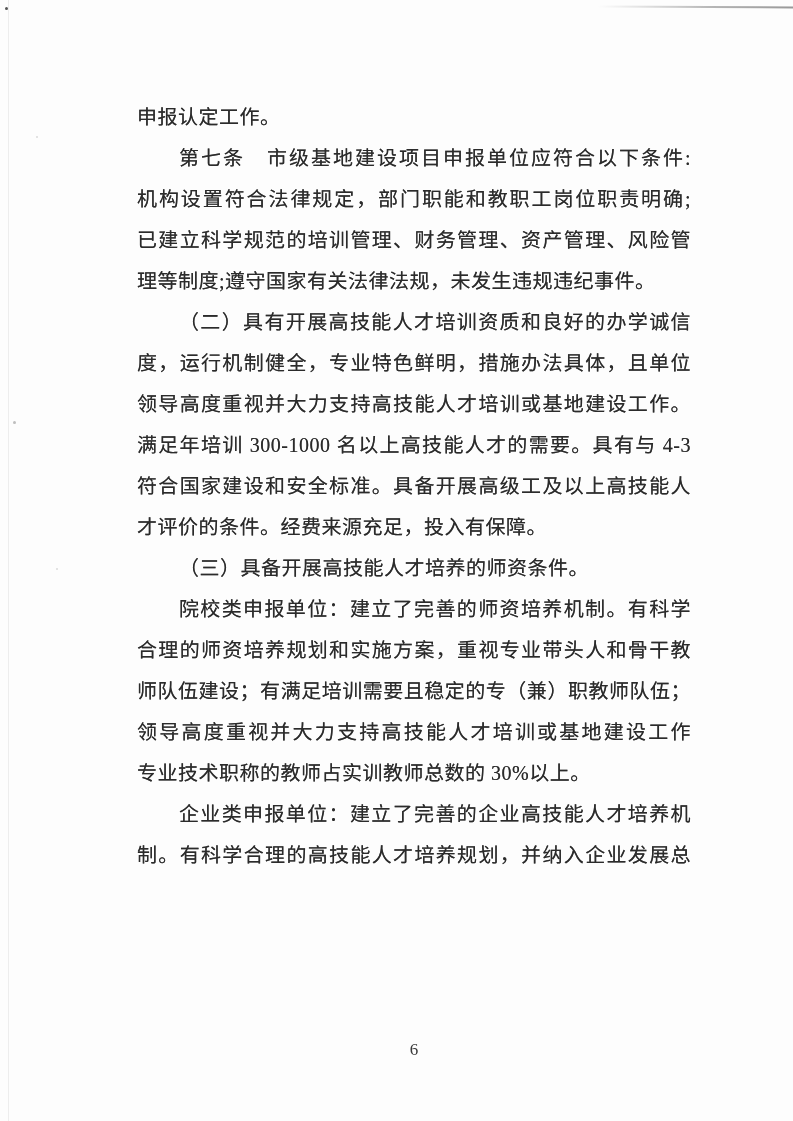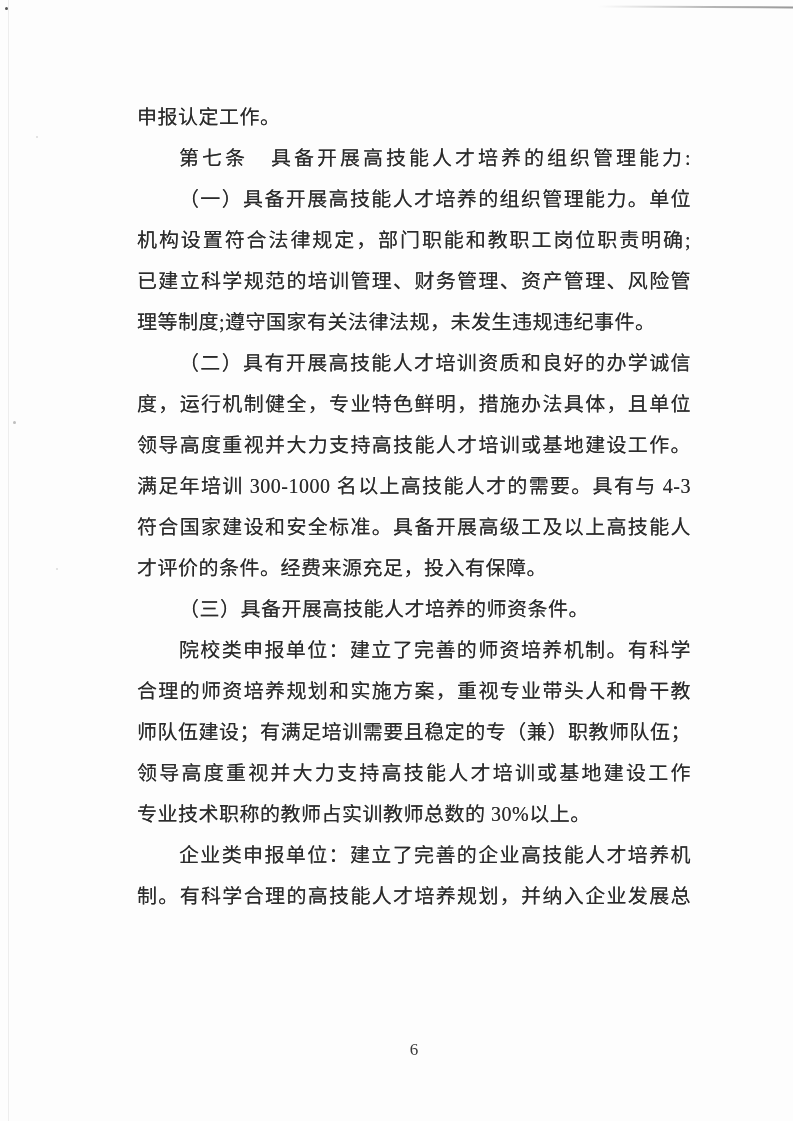--- a/index.html
+++ b/index.html
@@ -83,22 +83,21 @@
 <div class="page">
   <div class="edge-line-left"></div>
   <div class="artifact-top-right"></div>
   <div class="speck s1"></div>
   <div class="speck s2"></div>
   <div class="speck s3"></div>
   <div class="speck s4"></div>
 
   <div class="textblock">
       <div class="line">申报认定工作。</div>
-      <div class="line indent fill">第七条　具备开展高技能人才培养的组织管理能力:</div>
-      <div class="line indent fill">（一）具备开展高技能人才培养的组织管理能力。单位</div>
+      <div class="line indent fill">第七条　市级基地建设项目申报单位应符合以下条件:</div>
       <div class="line fill">机构设置符合法律规定，部门职能和教职工岗位职责明确;</div>
       <div class="line fill">已建立科学规范的培训管理、财务管理、资产管理、风险管</div>
       <div class="line">理等制度;遵守国家有关法律法规，未发生违规违纪事件。</div>
       <div class="line indent fill">（二）具有开展高技能人才培训资质和良好的办学诚信</div>
       <div class="line fill">度，运行机制健全，专业特色鲜明，措施办法具体，且单位</div>
       <div class="line fill">领导高度重视并大力支持高技能人才培训或基地建设工作。</div>
       <div class="line fill">满足年培训 300-1000 名以上高技能人才的需要。具有与 4-3</div>
       <div class="line fill">符合国家建设和安全标准。具备开展高级工及以上高技能人</div>
       <div class="line">才评价的条件。经费来源充足，投入有保障。</div>
       <div class="line indent">（三）具备开展高技能人才培养的师资条件。</div>

